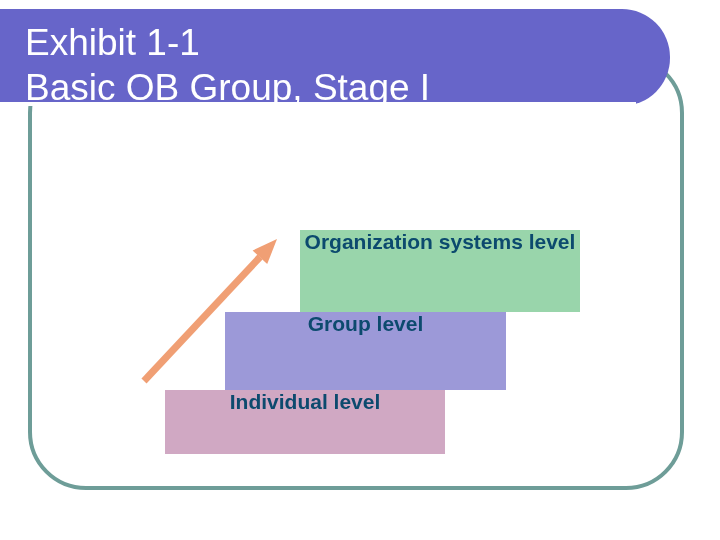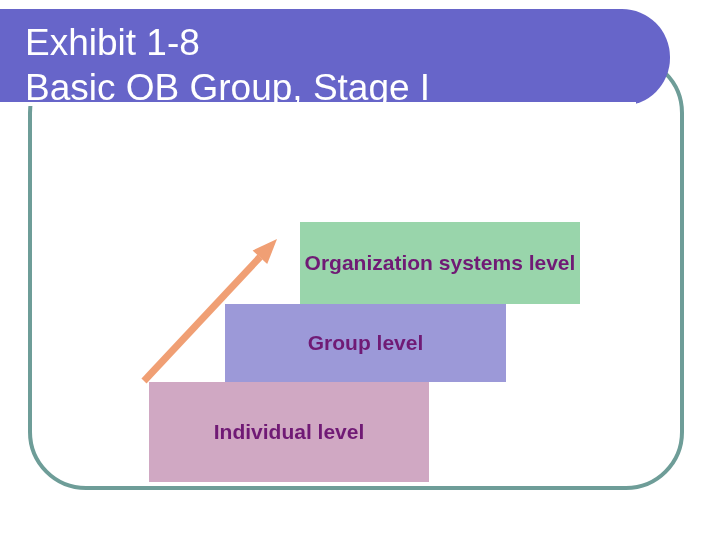--- a/index.html
+++ b/index.html
@@ -51,52 +51,52 @@
     left: 0;
     top: 93px;
     width: 636px;
     height: 4px;
     background: #ffffff;
   }
   
   .level-box {
     position: absolute;
     display: flex;
-    align-items: center;
     justify-content: center;
-    color: #701a75;
+    color: #0c4a6e;
     font-size: 21px;
     font-weight: 700;
     text-align: center;
     z-index: 2;
+    margin-top: 8px;
   }
   .level-org        { left: 300px; top: 222px; width: 280px; height: 82px; background: #99D5AB; }
   .level-group      { left: 225px; top: 304px; width: 281px; height: 78px; background: #9C99D8; }
-  .level-individual { left: 149px; top: 382px; width: 280px; height: 100px; background: #D0A8C3; }
+  .level-individual { left: 165px; top: 382px; width: 280px; height: 64px; background: #D0A8C3; }
   
   .arrow-svg {
     position: absolute;
     left: 0;
     top: 0;
     width: 720px;
     height: 540px;
     z-index: 3;
     pointer-events: none;
   }
 </style>
 </head>
 <body>
 
 <div class="slide">
 
   <div class="content-frame"></div>
 
   <div class="title-banner">
     <div class="title-text">
-      <span class="title-line">Exhibit 1-8</span>
+      <span class="title-line">Exhibit 1-1</span>
       <span class="title-line">Basic OB Group, Stage I</span>
     </div>
     <div class="title-underline"></div>
   </div>
 
   <div class="level-box level-org">
     <span>Organization systems level</span>
   </div>
 
   <div class="level-box level-group">

